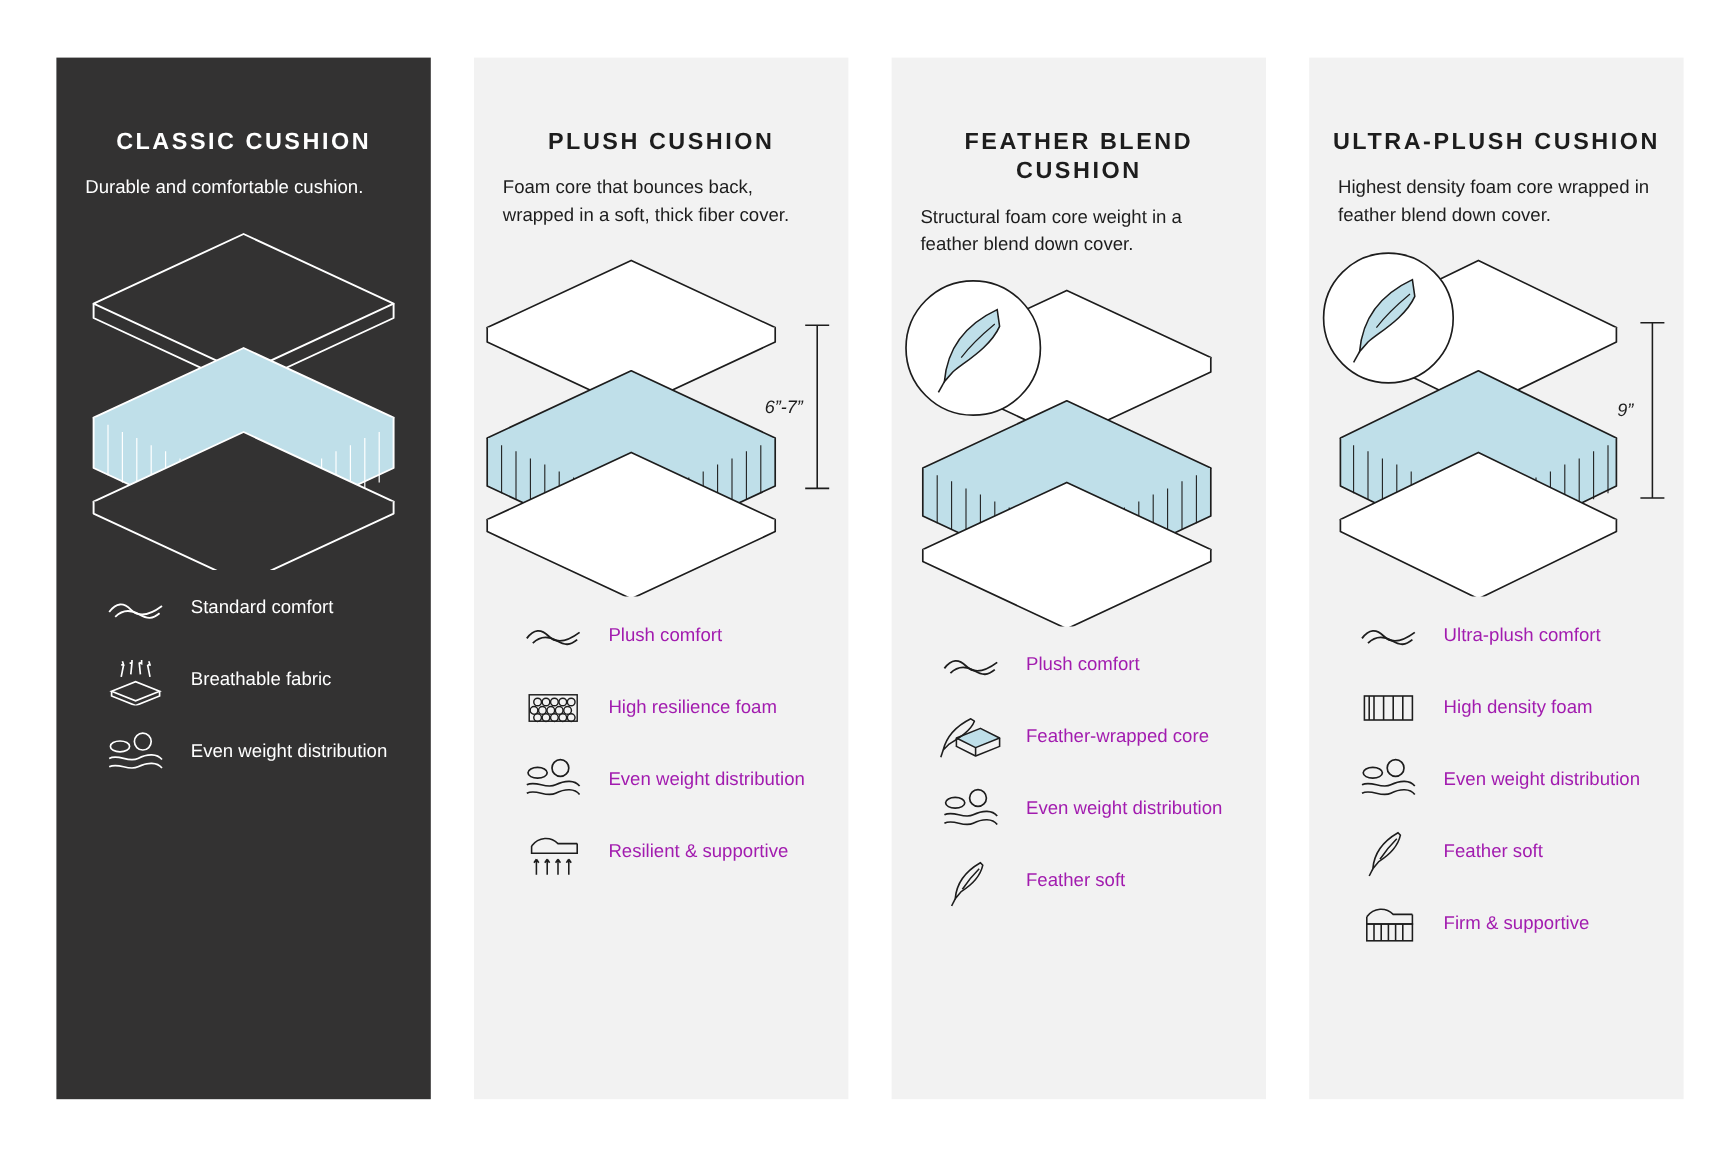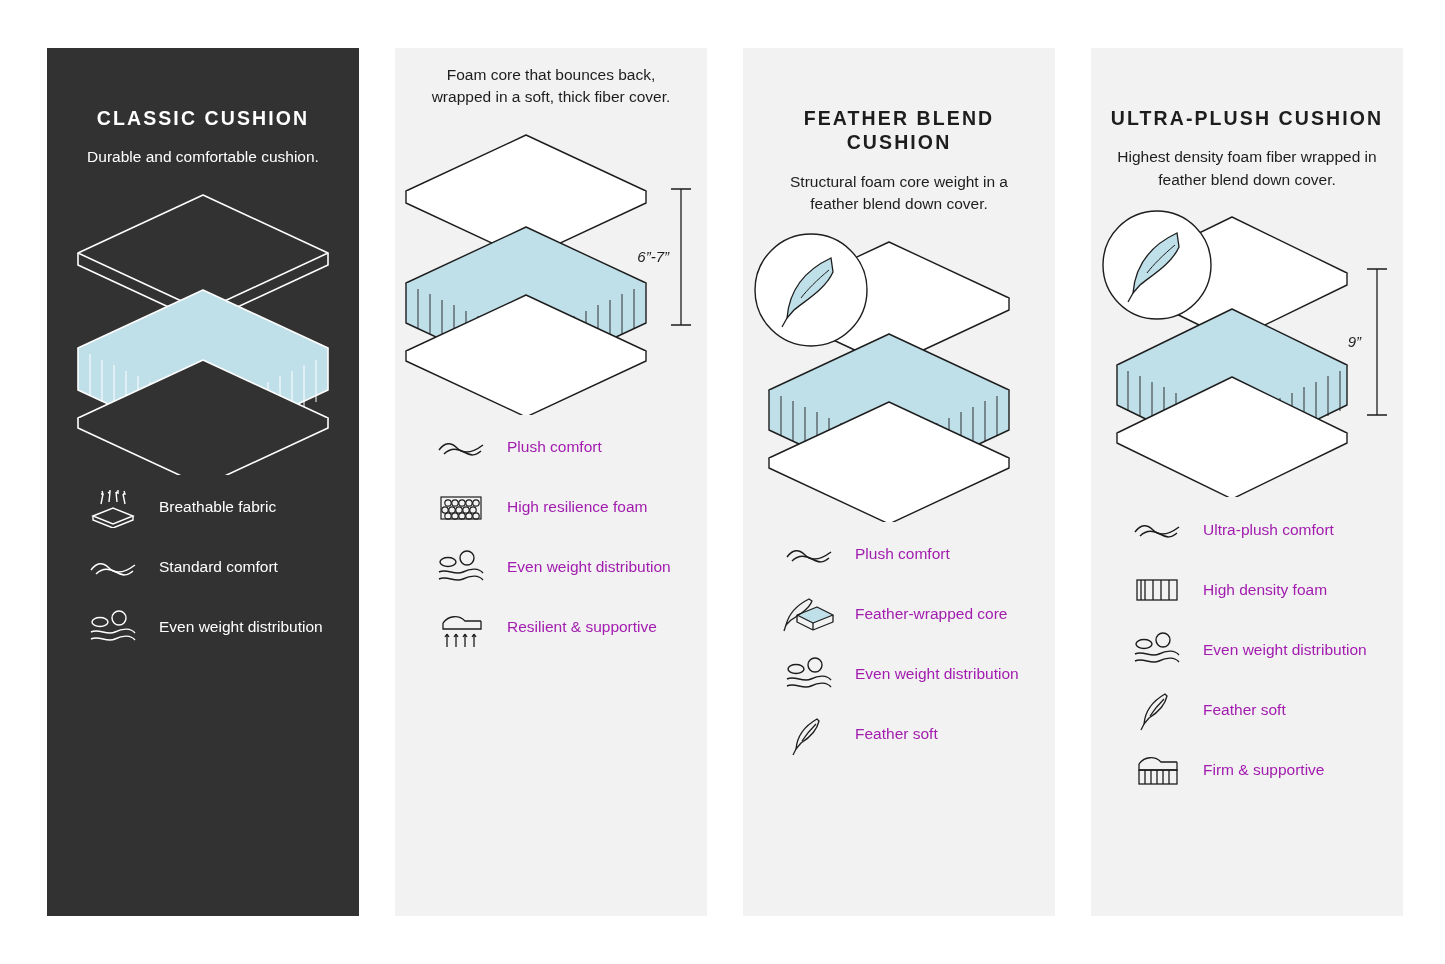--- a/index.html
+++ b/index.html
@@ -45,21 +45,20 @@
     text-align: center;
     font-size: 19.5px;
     font-weight: bold;
     letter-spacing: 2.1px;
     line-height: 1.25;
     margin: 58px 16px 0 16px;
     text-transform: uppercase;
   }
   .card.dark .card-title { margin-top: 58px; }
   .card-sub {
-    text-align: center;
     font-size: 15.5px;
     line-height: 1.45;
     margin: 16px 24px 0 24px;
     font-weight: 400;
   }
   .diagram-wrap {
     position: relative;
     height: 300px;
     margin-top: 16px;
     font-style: italic;
@@ -146,55 +145,56 @@
 
           <path d="M140 175 L265 233 L140 291 L15 233 Z" fill="#333232" stroke="#ffffff"></path>
           <path d="M15 233 L15 243 L140 301 L265 243 L265 233" fill="#333232" stroke="#ffffff"></path>
         </g>
       </svg>
     </div>
 
     <ul class="features">
       <li class="feature">
         <span class="feature-icon">
+          <svg width="48" height="24" viewBox="0 0 48 24" fill="none" stroke="#ffffff" stroke-width="1.5">
+            <path d="M2 14 C8 6, 14 6, 20 12 S34 18, 46 9"></path>
+            <path d="M7 18 C13 12, 20 12, 27 16 S38 20, 44 15"></path>
+          </svg>
+        </span>
+        <span class="feature-label">Standard comfort</span>
+      </li>
+      <li class="feature">
+        <span class="feature-icon">
           <svg width="48" height="40" viewBox="0 0 48 40" fill="none" stroke="#ffffff" stroke-width="1.4">
             <path d="M4 28 L24 20 L44 28 L24 36 Z"></path>
             <path d="M4 28 L4 32 L24 40 L44 32 L44 28"></path>
             <path d="M12 16 L14 6 M12 6 L14 6 L13 3"></path>
             <path d="M20 14 L21 4 M19 5 L21 4 L21 2"></path>
             <path d="M28 14 L27 4 M27 4 L29 5 L29 2"></path>
             <path d="M36 16 L34 6 M34 6 L36 6 L35 3"></path>
           </svg>
         </span>
         <span class="feature-label">Breathable fabric</span>
       </li>
       <li class="feature">
         <span class="feature-icon">
-          <svg width="48" height="24" viewBox="0 0 48 24" fill="none" stroke="#ffffff" stroke-width="1.5">
-            <path d="M2 14 C8 6, 14 6, 20 12 S34 18, 46 9"></path>
-            <path d="M7 18 C13 12, 20 12, 27 16 S38 20, 44 15"></path>
-          </svg>
-        </span>
-        <span class="feature-label">Standard comfort</span>
-      </li>
-      <li class="feature">
-        <span class="feature-icon">
           <svg width="48" height="40" viewBox="0 0 48 40" fill="none" stroke="#ffffff" stroke-width="1.4">
             <circle cx="30" cy="10" r="7"></circle>
             <ellipse cx="11" cy="14" rx="8" ry="4.5"></ellipse>
             <path d="M2 24 C10 20, 18 28, 26 24 S42 20, 46 25"></path>
             <path d="M2 31 C10 27, 18 35, 26 31 S42 27, 46 32"></path>
           </svg>
         </span>
         <span class="feature-label">Even weight distribution</span>
       </li>
     </ul>
   </div>
 
   <div class="card light">
+    <div class="card-title">PLUSH CUSHION</div>
     <div class="card-sub">Foam core that bounces back, wrapped in a soft, thick fiber cover.</div>
 
     <div class="diagram-wrap">
       <svg class="diagram" width="300" height="290" viewBox="0 0 300 290">
         <g fill="none" stroke="#1d1d1d" stroke-width="1.4" stroke-linejoin="round">
           <path d="M125 10 L245 66 L125 122 L5 66 Z" fill="#ffffff"></path>
           <path d="M5 66 L5 78 L125 134 L245 78 L245 66" fill="#ffffff"></path>
           <path d="M125 122 L125 134"></path>
           <path d="M125 102 L245 158 L125 214 L5 158 Z" fill="#bfdfe9"></path>
           <path d="M5 158 L5 198 L125 254 L245 198 L245 158" fill="#bfdfe9"></path>
@@ -376,21 +376,21 @@
             <path d="M13 28 C17 22, 22 16, 27 11"></path>
           </svg>
         </span>
         <span class="feature-label">Feather soft</span>
       </li>
     </ul>
   </div>
 
   <div class="card light">
     <div class="card-title">ULTRA-PLUSH CUSHION</div>
-    <div class="card-sub">Highest density foam fiber wrapped in feather blend down cover.</div>
+    <div class="card-sub">Highest density foam core wrapped in feather blend down cover.</div>
 
     <div class="diagram-wrap">
       <svg class="diagram" width="300" height="290" viewBox="0 0 300 290">
         <g fill="none" stroke="#1d1d1d" stroke-width="1.4" stroke-linejoin="round">
           <path d="M135 10 L250 66 L135 122 L20 66 Z" fill="#ffffff"></path>
           <path d="M20 66 L20 78 L135 134 L250 78 L250 66" fill="#ffffff"></path>
           <path d="M135 122 L135 134"></path>
           <path d="M135 102 L250 158 L135 214 L20 158 Z" fill="#bfdfe9"></path>
           <path d="M20 158 L20 198 L135 254 L250 198 L250 158" fill="#bfdfe9"></path>
           <path d="M135 214 L135 254"></path>

